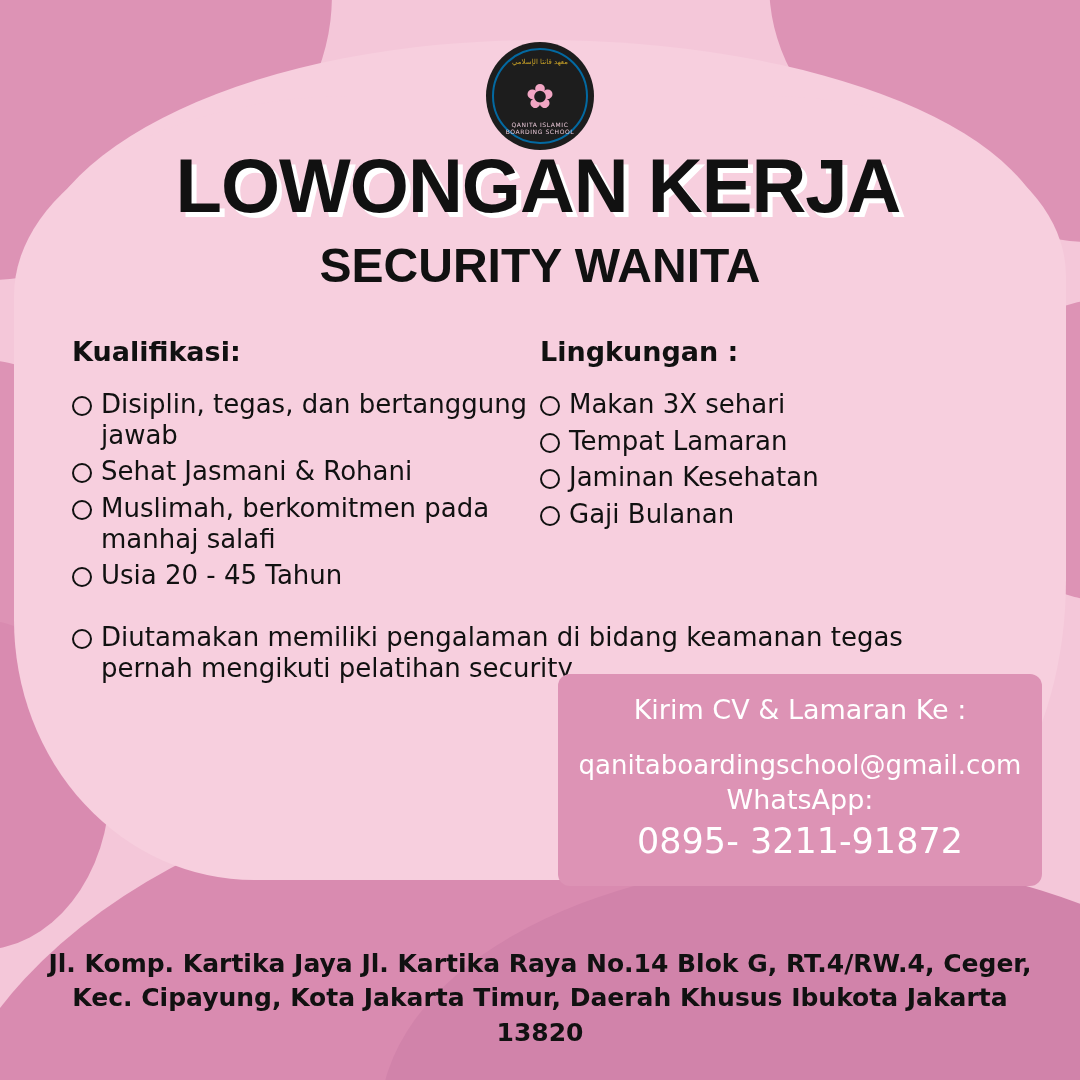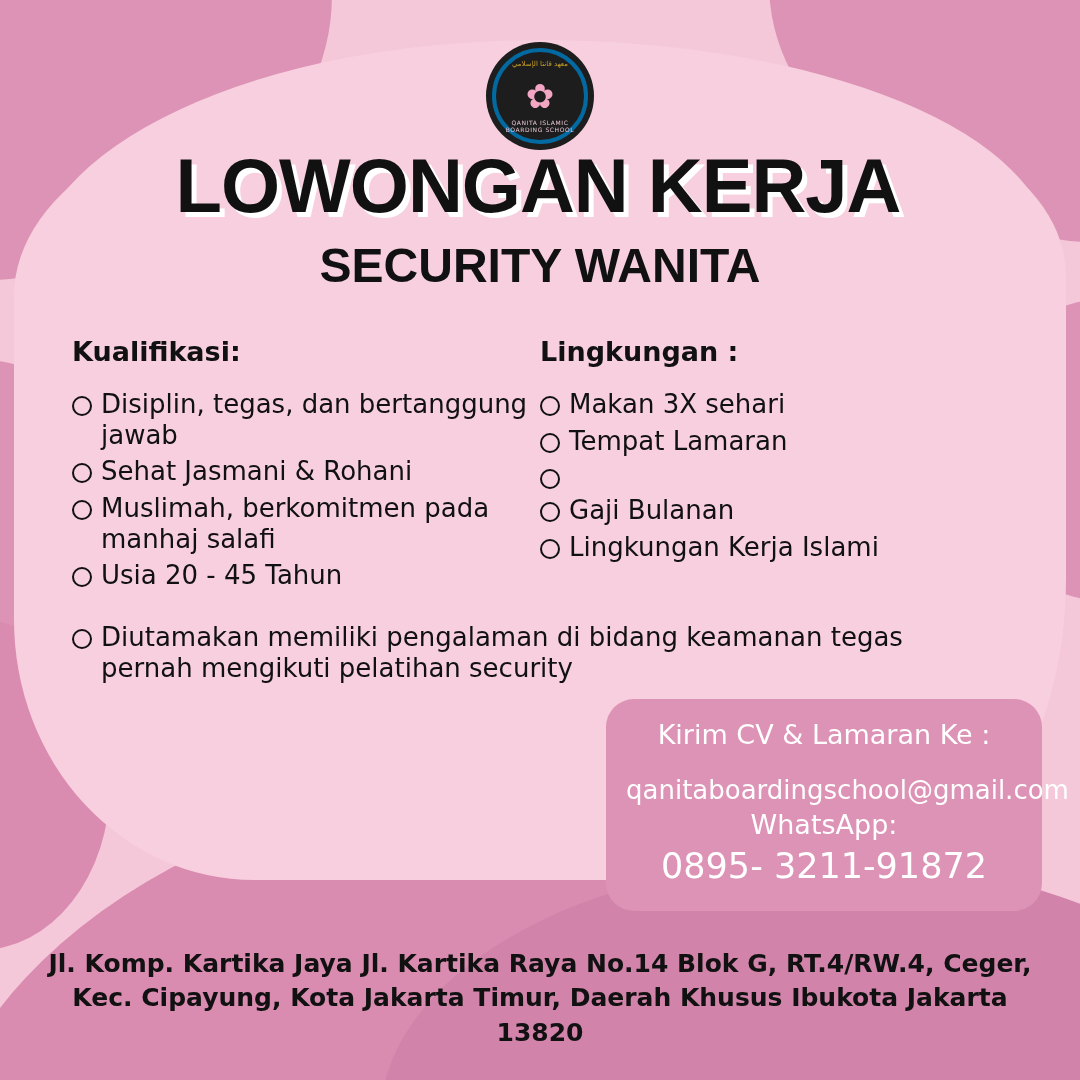--- a/index.html
+++ b/index.html
@@ -88,21 +88,21 @@
   .logo {
     position: absolute; left: 50%; top: 42px;
     transform: translateX(-50%);
     width: 108px; height: 108px;
     border-radius: 50%;
     background: #1d1d1d;
     display: flex; align-items: center; justify-content: center;
   }
   .logo .ring {
     width: 96px; height: 96px; border-radius: 50%;
-    border: 4px solid #0369a1;
+    border: 2px solid #0369a1;
     display: flex; align-items: center; justify-content: center;
     position: relative;
   }
   .logo .arabic {
     position: absolute; top: 8px; left: 0; right: 0;
     text-align: center;
     font-size: 7px; color: #c9a227; letter-spacing: .5px;
   }
   .logo .bottomtxt {
     position: absolute; bottom: 7px; left: 0; right: 0;
@@ -161,24 +161,24 @@
     line-height: 1.18;
     color: #111;
   }
 
   
   .col-wide { position: absolute; left: 72px; top: 622px; width: 900px; }
 
   
   .contact {
     position: absolute;
-    right: 38px; bottom: 169px;
-    width: 436px;
-    background: #dd93b5;
-    border-radius: 28px;
+    right: 38px; bottom: 194px;
+    width: 484px;
+    background: #dd93b5;
+    border-radius: 12px;
     padding: 18px 20px 22px;
     text-align: center;
     color: #ffffff;
   }
   .contact div { font-size: 27px; line-height: 1.32; }
   .contact .email { font-size: 26px; margin-top: 20px; }
   .contact .phone { font-size: 35px; }
 
   
   .address {
@@ -247,28 +247,25 @@
         <li>
           <span class="bullet"></span>
           <span class="itxt">Makan 3X sehari</span>
         </li>
         <li>
           <span class="bullet"></span>
           <span class="itxt">Tempat Lamaran</span>
         </li>
         <li>
           <span class="bullet"></span>
+          <span class="itxt">Jaminan Kesehatan</span>
         </li>
         <li>
           <span class="bullet"></span>
           <span class="itxt">Gaji Bulanan</span>
-        </li>
-        <li>
-          <span class="bullet"></span>
-          <span class="itxt">Lingkungan Kerja Islami</span>
         </li>
       </ul>
     </div>
 
     <div class="col-wide">
       <ul class="items">
         <li>
           <span class="bullet"></span>
           <span class="itxt">Diutamakan memiliki pengalaman di bidang keamanan tegas pernah mengikuti pelatihan security</span>
         </li>

